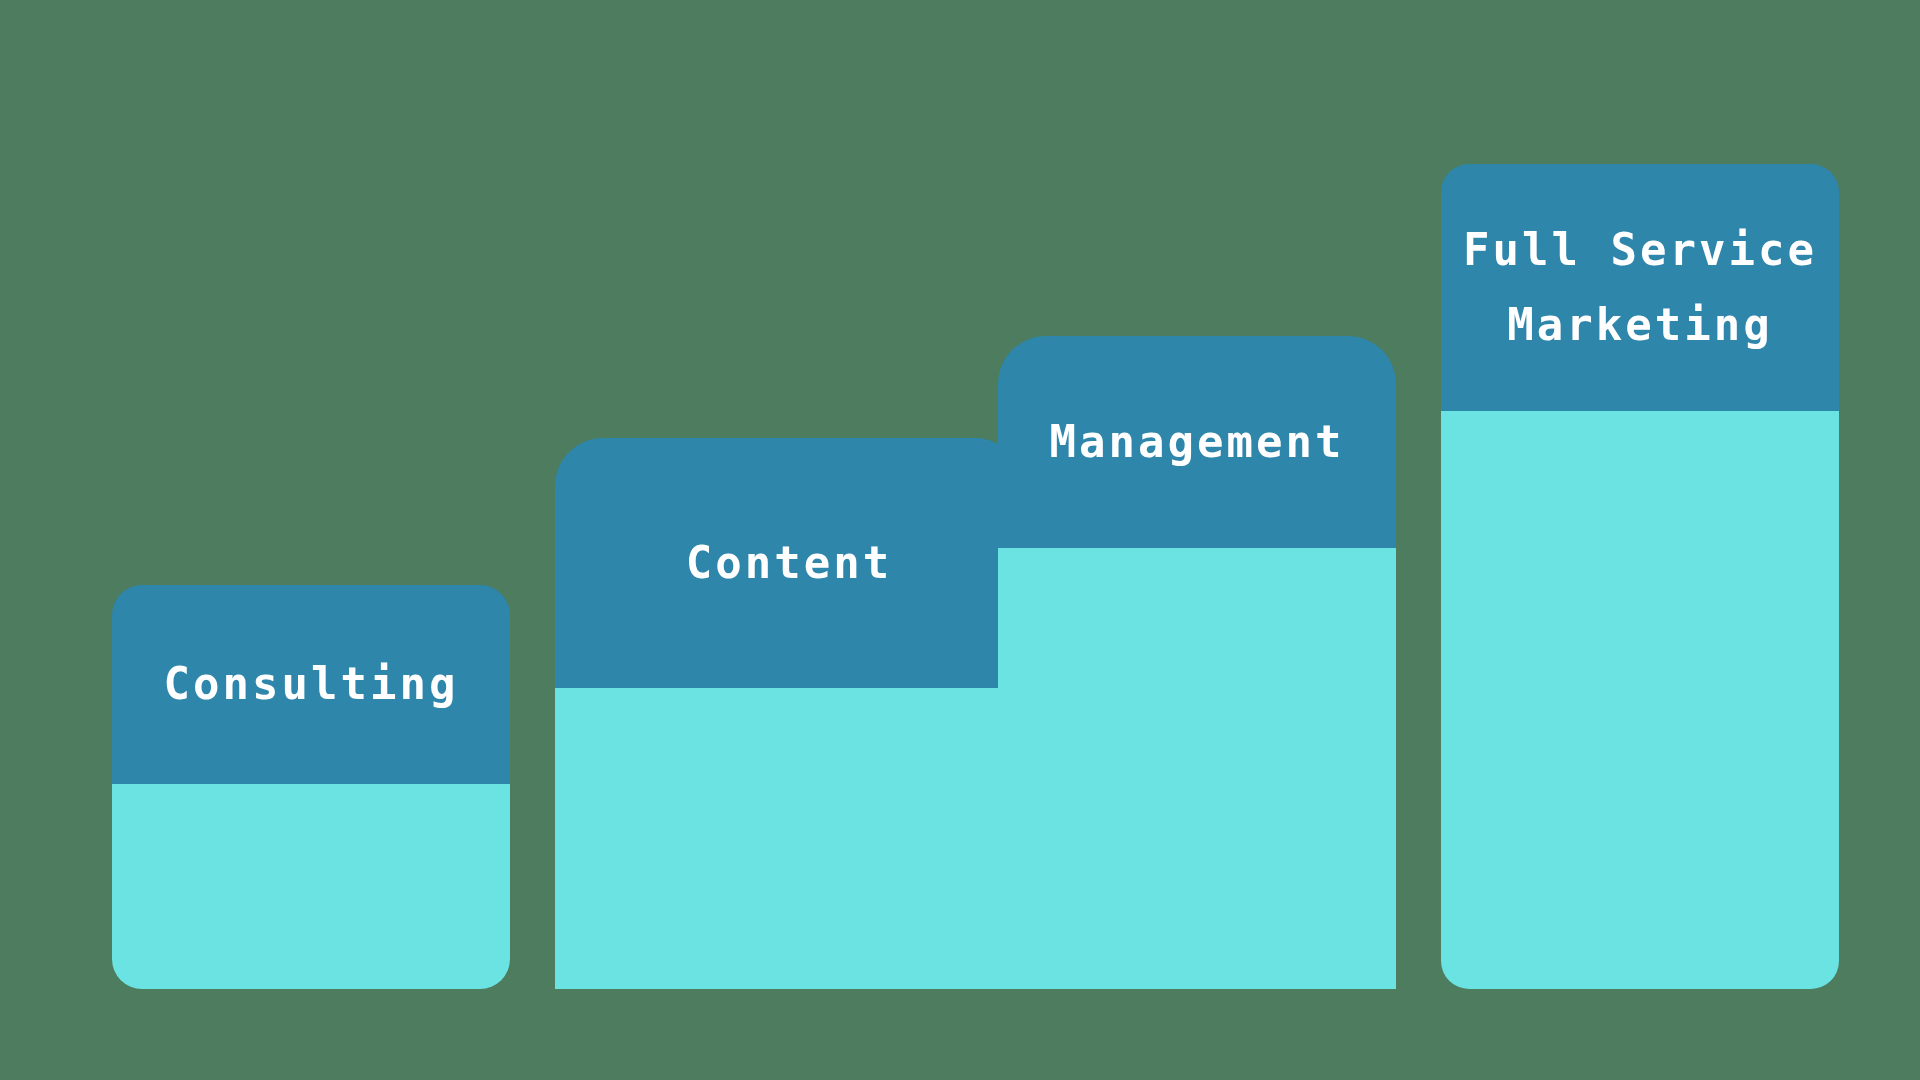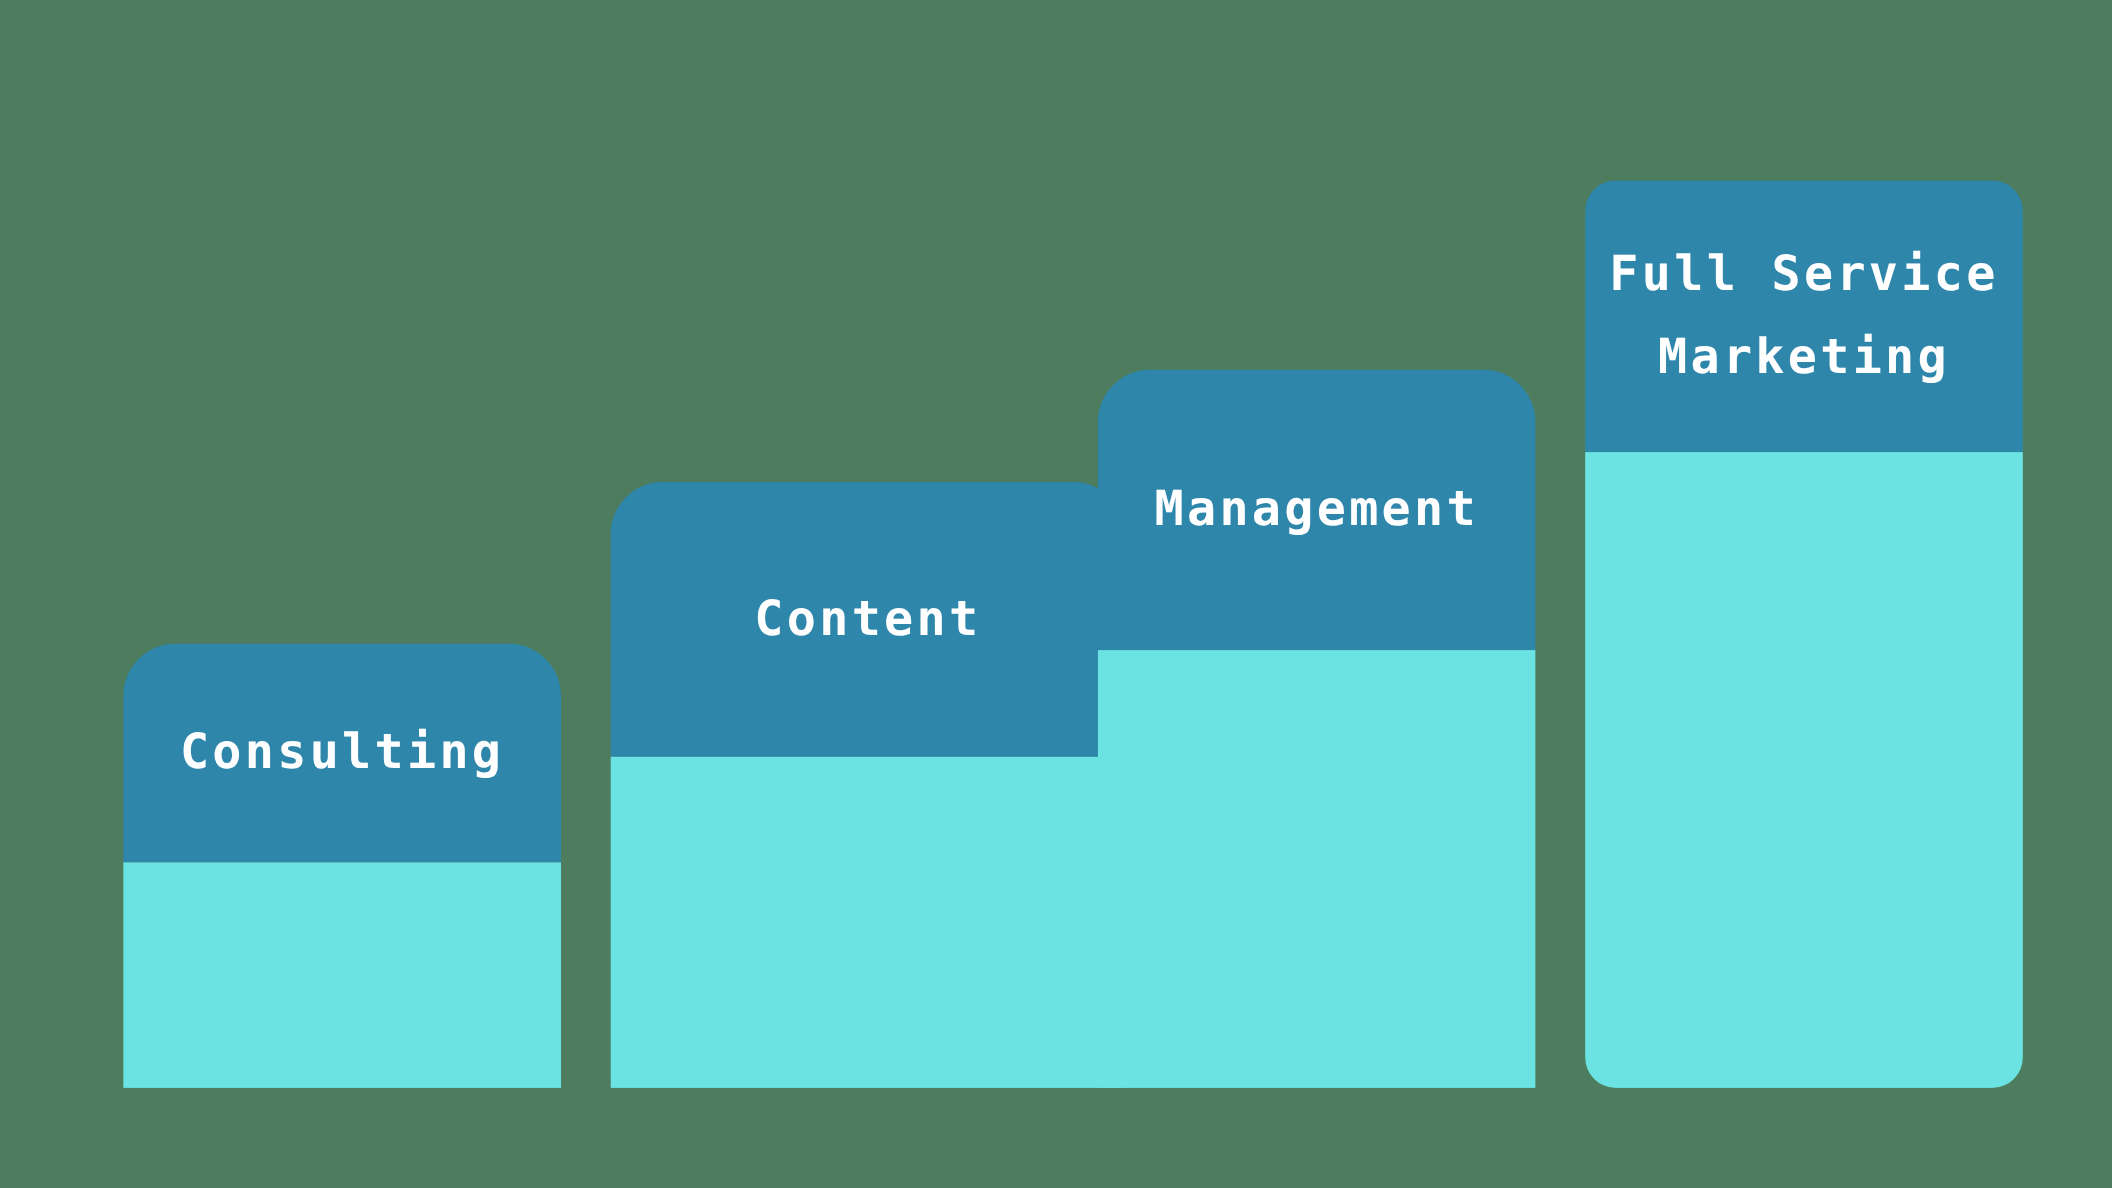--- a/index.html
+++ b/index.html
@@ -50,36 +50,36 @@
   .bar-body {
     background: var(--bar-body);
     flex: 1 1 auto;
   }
 </style>
 </head>
 <body>
 
 <div class="canvas">
 
-  <div class="bar" style="left: 112px; width: 398px; height: 404px;">
+  <div class="bar" style="left: 112px; width: 398px; height: 404px; border-radius: 30px;">
     <div class="bar-header" style="height: 199px;">
       <div class="bar-label">Consulting</div>
     </div>
     <div class="bar-body"></div>
   </div>
 
   <div class="bar" style="left: 555px; width: 468px; height: 551px;">
     <div class="bar-header" style="height: 250px;">
       <div class="bar-label">Content</div>
     </div>
     <div class="bar-body"></div>
   </div>
 
   <div class="bar" style="left: 998px; width: 398px; height: 653px;">
-    <div class="bar-header" style="height: 255px;">
+    <div class="bar-header" style="height: 212px;">
       <div class="bar-label">Management</div>
     </div>
     <div class="bar-body"></div>
   </div>
 
   <div class="bar" style="left: 1441px; width: 398px; height: 825px; border-radius: 28px;">
     <div class="bar-header" style="height: 247px;">
       <div class="bar-label">Full Service Marketing</div>
     </div>
     <div class="bar-body"></div>

